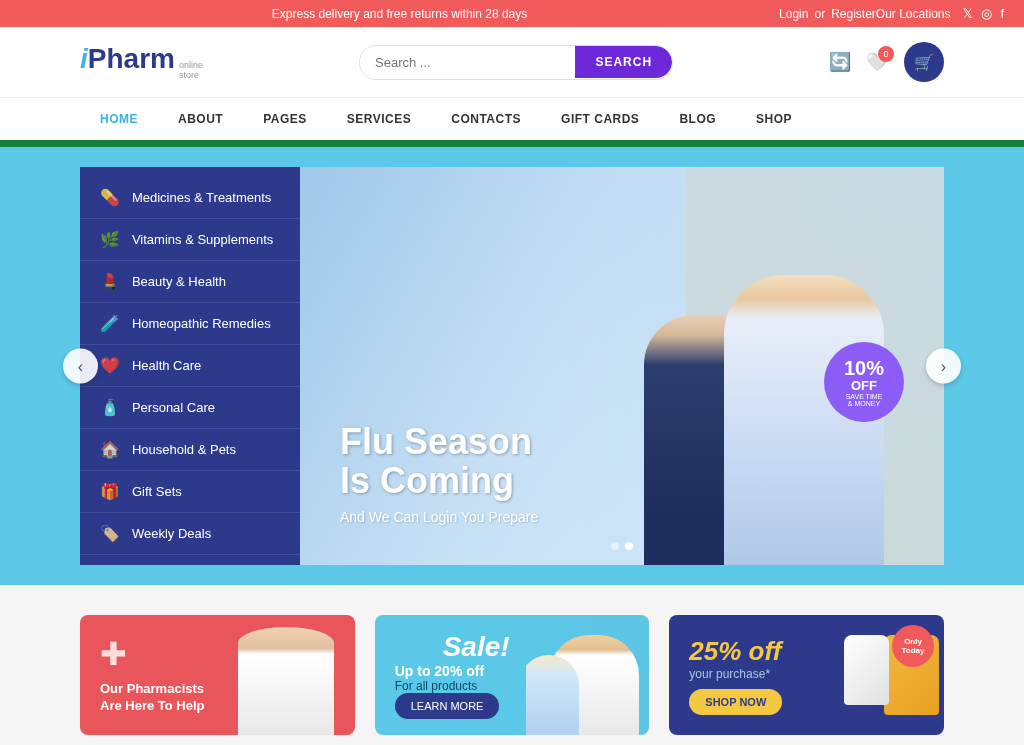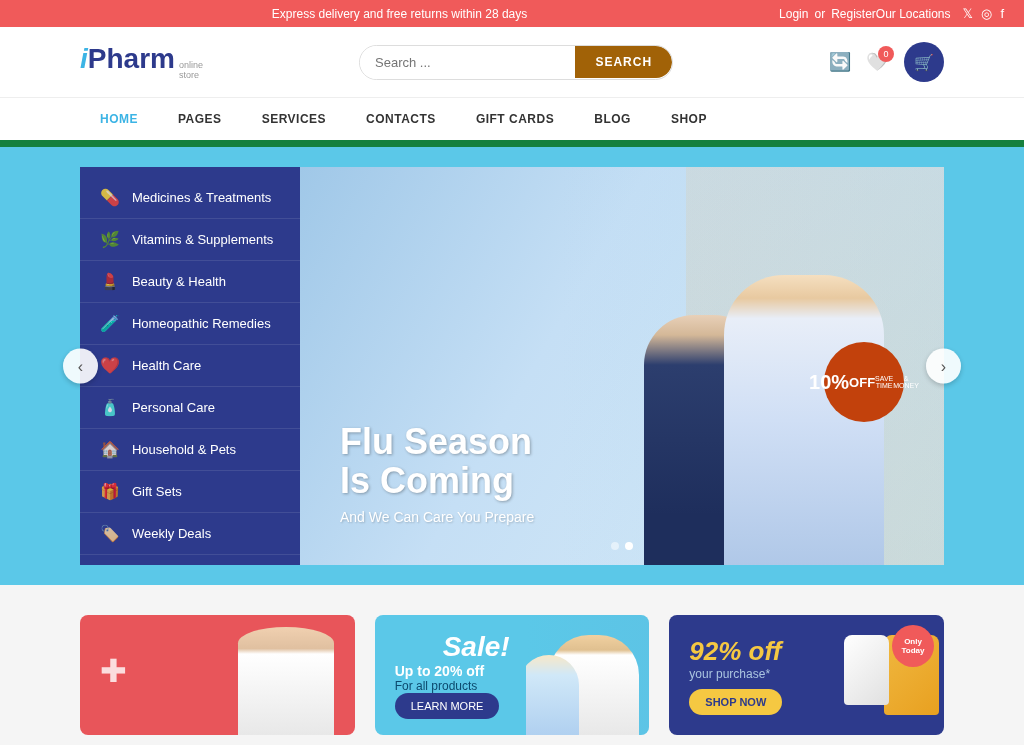--- a/index.html
+++ b/index.html
@@ -30,21 +30,21 @@
       align-items: center;
       justify-content: space-between;
       border-bottom: 1px solid #eee;
     }
     .logo { display: flex; align-items: baseline; }
     .logo-i { font-size: 28px; font-weight: bold; color: #3cb4e5; font-style: italic; }
     .logo-pharm { font-size: 28px; font-weight: bold; color: #2d3a8c; }
     .logo-sub { font-size: 9px; color: #999; margin-left: 4px; line-height: 1.1; }
     .search-bar { display: flex; align-items: flex-start; border: 1px solid #ddd; border-radius: 25px; overflow: hidden; flex: 0.5; }
     .search-bar input { border: none; outline: none; padding: 9px 15px; font-size: 13px; color: #999; width: 100%; }
-    .search-btn { background: #a16207; color: #fff; border: none; padding: 9px 20px; font-size: 12px; font-weight: bold; cursor: pointer; letter-spacing: 1px; border-radius: 0 25px 25px 0; }
+    .search-btn { background: #6d28d9; color: #fff; border: none; padding: 9px 20px; font-size: 12px; font-weight: bold; cursor: pointer; letter-spacing: 1px; border-radius: 0 25px 25px 0; }
     .header-icons { display: flex; align-items: center; gap: 15px; }
     .icon-btn { background: none; border: none; cursor: pointer; position: relative; font-size: 18px; color: #3cb4e5; }
     .cart-btn { background: #2d3a8c; color: #fff; border-radius: 50%; width: 40px; height: 40px; display: flex; align-items: center; justify-content: center; font-size: 16px; cursor: pointer; }
     .badge { position: absolute; top: -5px; right: -5px; background: #f05a5a; color: #fff; border-radius: 50%; width: 16px; height: 16px; font-size: 9px; display: flex; align-items: center; justify-content: center; }
 
     
     .nav {
       background: #fff;
       border-bottom: 7px solid #15803d;
       padding: 0 80px;
@@ -100,27 +100,27 @@
       color: #fff;
       z-index: 3;
     }
     .slider-title { font-size: 36px; font-weight: 900; line-height: 1.1; color: #fff; text-shadow: 1px 1px 3px rgba(0,0,0,0.3); }
     .slider-subtitle { font-size: 14px; color: #fff; margin-top: 8px; text-shadow: 1px 1px 2px rgba(0,0,0,0.2); }
     .discount-badge {
       position: absolute;
       top: 50%;
       right: 40px;
       transform: translateY(-30%);
-      background: #c2410c;
+      background: #8b5cf6;
       color: #fff;
       border-radius: 50%;
       width: 80px;
       height: 80px;
       display: flex;
-      flex-direction: row;
+      flex-direction: column;
       align-items: center;
       justify-content: center;
       font-size: 11px;
       text-align: center;
       z-index: 3;
     }
     .discount-pct { font-size: 20px; font-weight: 900; line-height: 1; }
     .discount-off { font-size: 13px; font-weight: bold; }
 
     
@@ -328,20 +328,23 @@
     </div>
   </div>
 </div>
 
 <nav class="nav">
   <ul>
     <li class="active">
         <a href="#">HOME</a>
       </li>
     <li>
+        <a href="#">ABOUT</a>
+      </li>
+    <li>
         <a href="#">PAGES</a>
       </li>
     <li>
         <a href="#">SERVICES</a>
       </li>
     <li>
         <a href="#">CONTACTS</a>
       </li>
     <li>
         <a href="#">GIFT CARDS</a>
@@ -425,21 +428,21 @@
 
       <div class="slider-people">
         <div class="person-secondary"></div>
         <div class="person-main"></div>
       </div>
 
       <div class="slider-content">
         <div class="slider-title">
           Flu Season<br>Is Coming
         </div>
-        <div class="slider-subtitle">And We Can Care You Prepare</div>
+        <div class="slider-subtitle">And We Can Login You Prepare</div>
       </div>
 
       <div class="discount-badge">
         <span class="discount-pct">10%</span>
         <span class="discount-off">OFF</span>
         <span style="font-size:7px;">SAVE TIME</span>
         <span style="font-size:7px;">&amp; MONEY</span>
       </div>
 
       <div class="slider-dots">
@@ -451,20 +454,21 @@
     <button class="slider-prev">‹</button>
     <button class="slider-next">›</button>
   </div>
 </div>
 
 <div class="promo-section">
 
   <div class="promo-card promo-card-1">
     <div class="promo-text">
       <div style="font-size:32px;color:rgba(255,255,255,0.8);margin-bottom:8px;">✚</div>
+      <div class="promo-title-1">Our Pharmacists<br>Are Here To Help</div>
     </div>
     <div class="pharmacist-img">
       <div class="pharm-person"></div>
     </div>
   </div>
 
   <div class="promo-card promo-card-2">
     <div class="promo-text">
       <div class="sale-text" style="font-size:28px;font-weight:900;color:#fff;font-style:italic;margin-left:48px;">Sale!</div>
       <div class="sale-sub" style="font-size:14px;color:#fff;font-weight:bold;">Up to 20% off</div>
@@ -476,21 +480,21 @@
       <div style="position:absolute;right:70px;bottom:0;width:60px;height:80px;background:linear-gradient(180deg,#f8e8c8 0%,#d0e8f8 25%,#b0d0f0 100%);border-radius:30px 30px 0 0;"></div>
     </div>
   </div>
 
   <div class="promo-card promo-card-3" style="position:relative;">
     <div class="only-badge">
       <span>Only</span>
       <span>Today</span>
     </div>
     <div class="promo-text">
-      <div class="off-text" style="font-size:26px;font-weight:900;color:#f5c842;font-style:italic;">92% off</div>
+      <div class="off-text" style="font-size:26px;font-weight:900;color:#f5c842;font-style:italic;">25% off</div>
       <div class="purchase-text" style="font-size:12px;color:#aac4e0;">your purchase*</div>
       <button class="promo-shop-btn">SHOP NOW</button>
     </div>
     <div class="promo-product-img">
       <div class="bottle-img"></div>
       <div class="bottle-img2"></div>
     </div>
   </div>
 </div>
 

